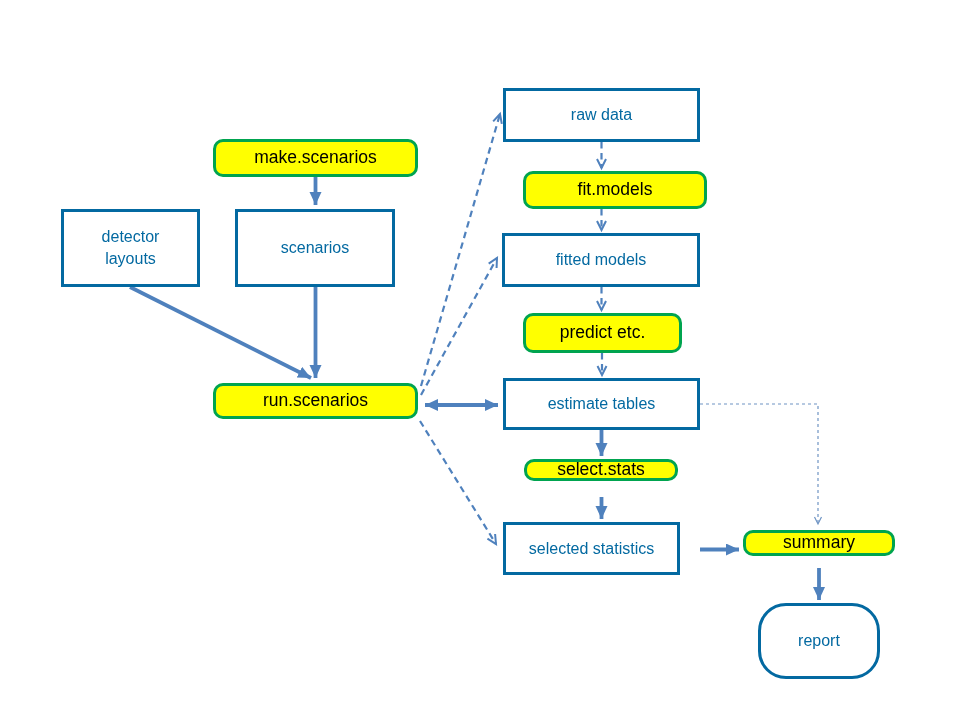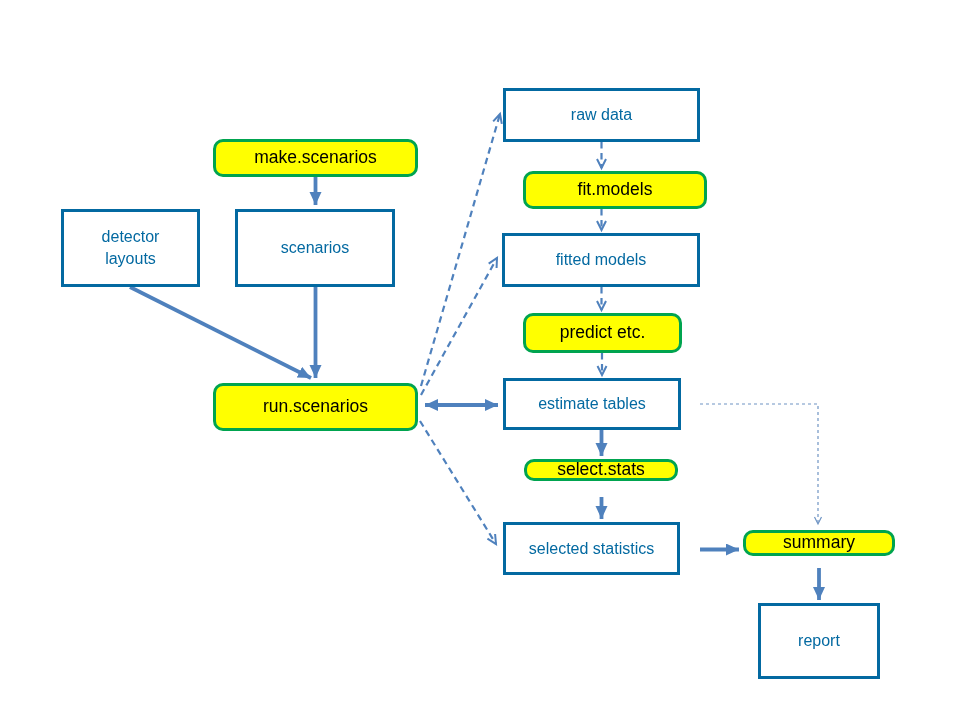--- a/index.html
+++ b/index.html
@@ -75,24 +75,24 @@
     </g>
 
     <polyline points="700,404 818,404 818,524" stroke="#6f94c4" stroke-width="1.2" fill="none" stroke-dasharray="3 3" marker-end="url(#vHeadThin)"></polyline>
   </svg>
 
   <div class="node data" style="left:61px;top:209px;width:139px;height:78px;">detector
 layouts</div>
   <div class="node data" style="left:235px;top:209px;width:160px;height:78px;">scenarios</div>
   <div class="node data" style="left:503px;top:88px;width:197px;height:54px;">raw data</div>
   <div class="node data" style="left:502px;top:233px;width:198px;height:54px;">fitted models</div>
-  <div class="node data" style="left:503px;top:378px;width:178px;height:52px;">estimate tables</div>
+  <div class="node data" style="left:503px;top:378px;width:197px;height:52px;">estimate tables</div>
   <div class="node data" style="left:503px;top:522px;width:177px;height:53px;">selected statistics</div>
-  <div class="node data" style="left:758px;top:603px;width:122px;height:76px;">report</div>
+  <div class="node data" style="left:758px;top:603px;width:122px;height:76px;border-radius:28px;">report</div>
 
   <div class="node fn" style="left:213px;top:139px;width:205px;height:38px;">make.scenarios</div>
-  <div class="node fn" style="left:213px;top:383px;width:205px;height:48px;">run.scenarios</div>
+  <div class="node fn" style="left:213px;top:383px;width:205px;height:36px;">run.scenarios</div>
   <div class="node fn" style="left:523px;top:171px;width:184px;height:38px;">fit.models</div>
   <div class="node fn" style="left:523px;top:313px;width:159px;height:40px;">predict etc.</div>
   <div class="node fn" style="left:524px;top:459px;width:154px;height:22px;">select.stats</div>
   <div class="node fn" style="left:743px;top:530px;width:152px;height:26px;">summary</div>
 
 </div>
 
 </body></html>

